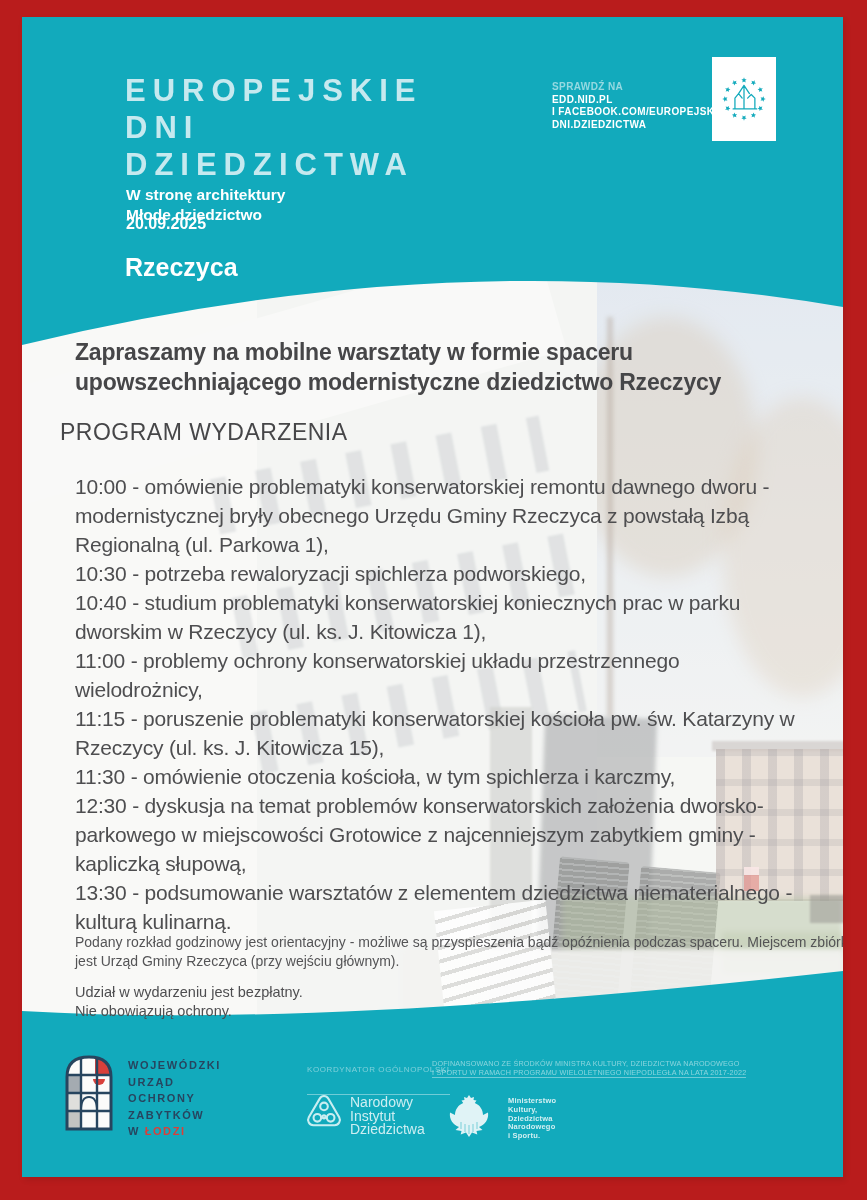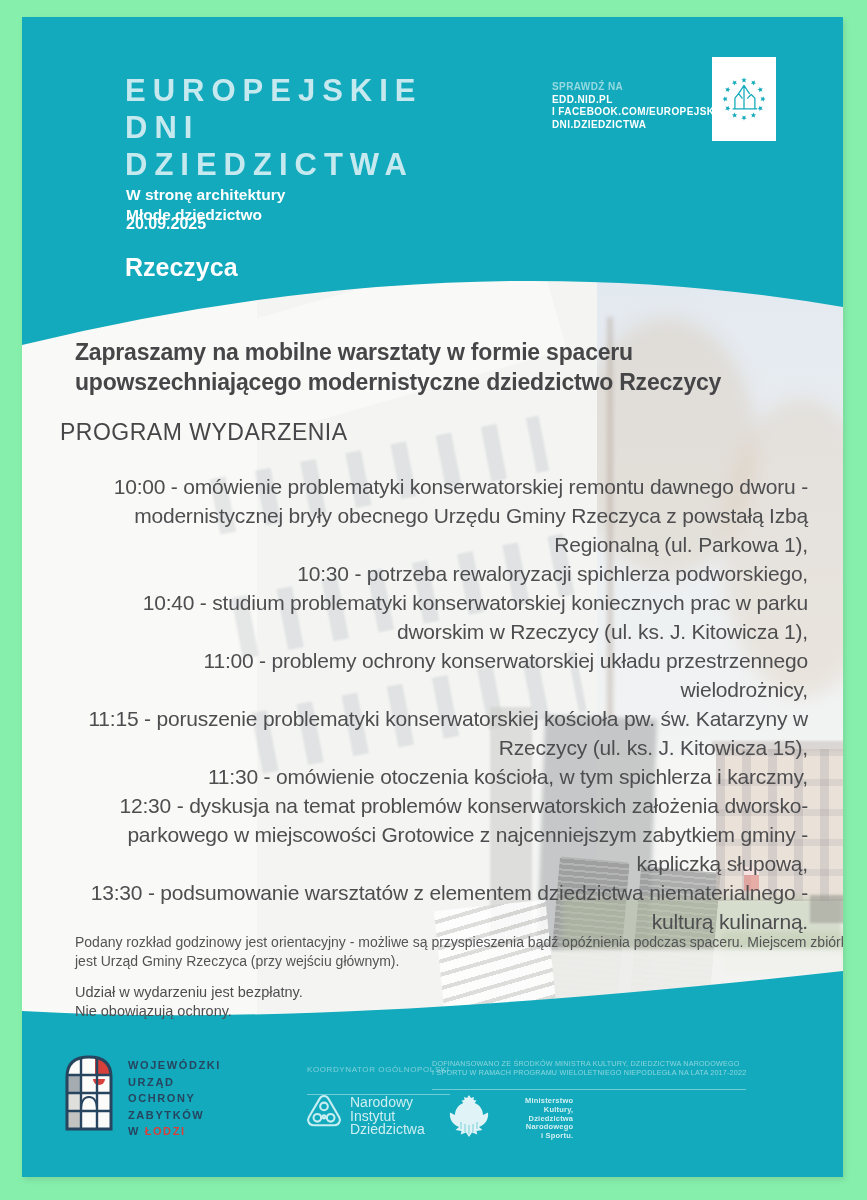--- a/index.html
+++ b/index.html
@@ -1,18 +1,18 @@
 <!DOCTYPE html>
 <html lang="pl"><head>
 <meta charset="utf-8">
 <style>
   html,body{margin:0;padding:0;background:#fcfcfb;width:867px;height:1200px;overflow:hidden;
             font-family:"Liberation Sans","DejaVu Sans",sans-serif;}
   .abs{position:absolute;}
-  .page{position:relative;width:867px;height:1200px;background:#86efac;}
+  .page{position:relative;width:867px;height:1200px;background:#b91c1c;}
   .poster{position:absolute;left:22px;top:17px;width:821px;height:1160px;overflow:hidden;
           background:#eef0ec;box-shadow:2px 3px 6px rgba(0,0,0,.10);}
 
   
   .photo{position:absolute;inset:0;}
   .sky{left:420px;top:240px;width:401px;height:500px;
        background:linear-gradient(180deg,#ccd7e4 0%,#dde3e8 60%,#e8eae9 100%);}
   .tree-blob{border-radius:50%;filter:blur(9px);}
   .trunk{background:rgba(120,95,75,.45);filter:blur(2px);}
   .bldg{left:0;top:240px;width:575px;height:800px;background:#ebedea;}
@@ -51,38 +51,38 @@
   .check{left:530px;top:64px;color:#fff;font-size:10px;line-height:12.5px;font-weight:bold;letter-spacing:.4px;}
   .check .kicker{color:rgba(255,255,255,.55);}
   .logo-box{left:690px;top:40px;width:64px;height:84px;background:#fff;display:flex;
             align-items:center;justify-content:center;}
 
   
   .intro{left:53px;top:320px;width:700px;font-weight:bold;font-size:23px;line-height:30px;
          color:#464648;letter-spacing:-.2px;}
   .prog-head{left:38px;top:402px;font-weight:normal;font-size:23px;color:#464648;letter-spacing:.5px;}
   .program{left:53px;top:455px;width:733px;font-size:21px;line-height:29px;color:#4e4e50;letter-spacing:-.2px;}
-  .program p{margin:0;text-align:right;}
+  .program p{margin:0;}
   .note{left:53px;top:916px;width:776px;font-size:14px;line-height:18.5px;color:#545456;}
   .free{left:53px;top:966px;font-size:14.5px;line-height:19px;color:#4e4e50;}
 
   
   .wuoz-icon{left:40px;top:1032px;}
   .wuoz-text{left:106px;top:1040px;color:#27455f;font-weight:bold;font-size:11px;
              line-height:16.5px;letter-spacing:1.6px;}
   .wuoz-red{color:#d8403b;}
   .coord{left:285px;top:1048px;color:rgba(255,255,255,.45);font-size:8px;letter-spacing:.6px;
          border-bottom:1px solid rgba(255,255,255,.4);padding-bottom:20px;}
   .nid-logo{left:283px;top:1076px;}
   .nid-text{left:328px;top:1079px;color:rgba(238,250,251,.85);font-size:14px;line-height:13.5px;}
   .funding{left:410px;top:1042px;color:rgba(255,255,255,.5);font-size:7.2px;line-height:9px;
-           letter-spacing:.2px;border-bottom:1px solid rgba(255,255,255,.4);padding-bottom:12px;}
+           letter-spacing:.2px;border-bottom:1px solid rgba(255,255,255,.4);padding-bottom:0;}
   .eagle{left:426px;top:1076px;}
-  .ministry{left:503px;top:1080px;color:rgba(244,251,252,.85);font-weight:bold;
-            font-size:7.5px;line-height:8.8px;letter-spacing:.2px;text-align:right;}
+  .ministry{left:486px;top:1080px;color:rgba(244,251,252,.85);font-weight:bold;
+            font-size:7.5px;line-height:8.8px;letter-spacing:.2px;}
 </style>
 </head>
 <body>
 
 <div class="page">
   <div class="poster">
 
     <div class="photo">
       <div class="abs sky"></div>
       <div class="abs tree-blob" style="left:555px;top:300px;width:180px;height:260px;background:rgba(182,152,116,.38);"></div>

